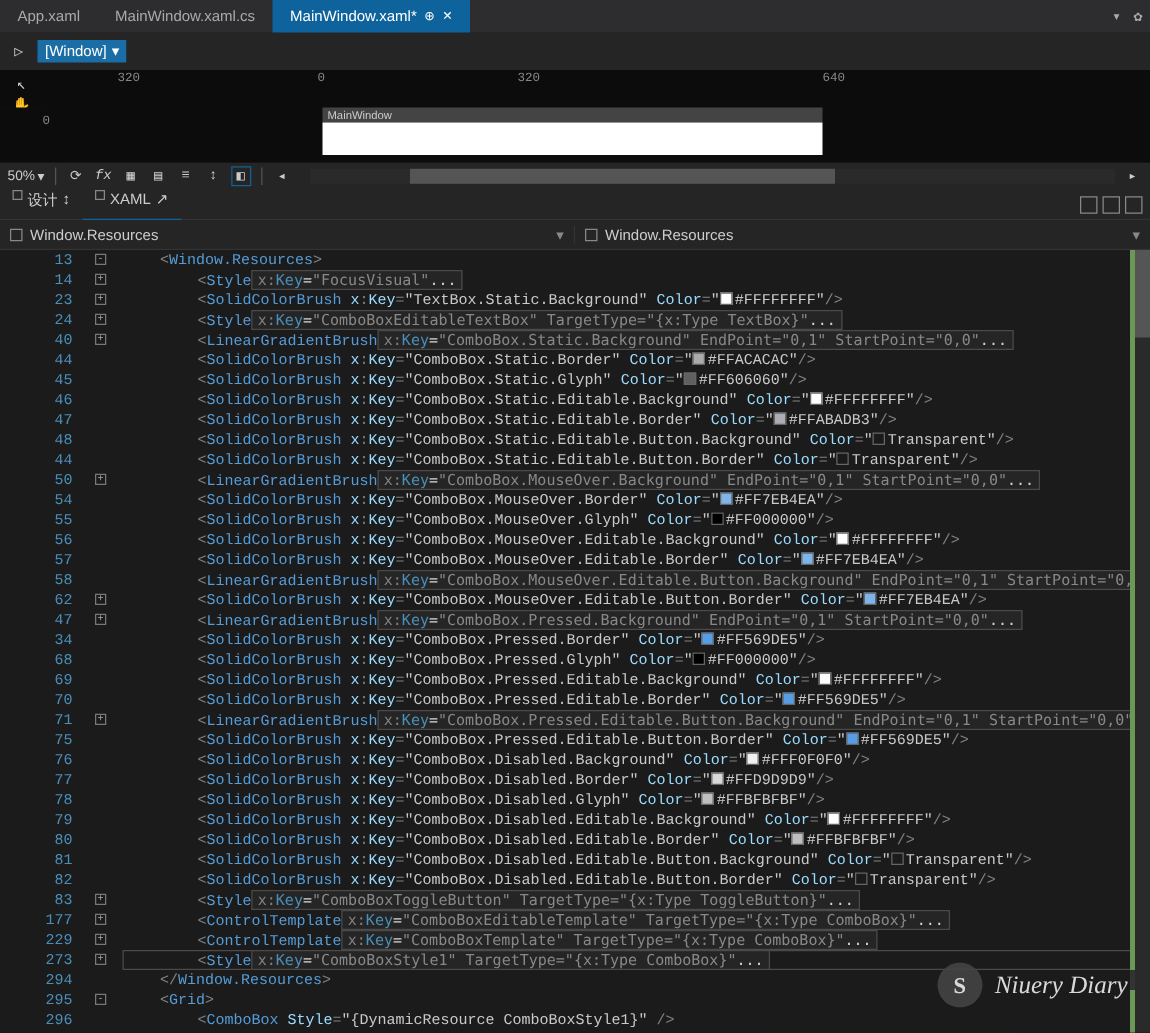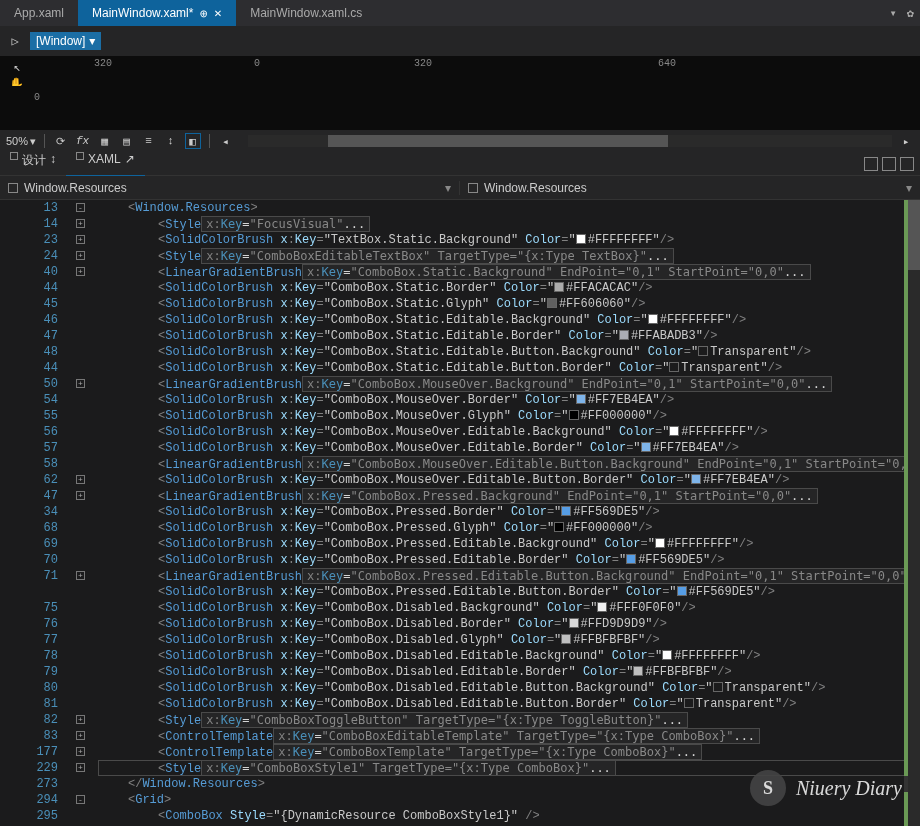--- a/index.html
+++ b/index.html
@@ -82,28 +82,28 @@
 .watermark { position:absolute; right:18px; bottom:20px; display:flex; align-items:center; gap:10px; color:#eee; font-family:'Segoe UI',cursive; font-size:20px; opacity:.9; }
 .wm-circle { width:36px; height:36px; border-radius:50%; background:#444; display:flex; align-items:center; justify-content:center; font-size:18px; font-weight:bold; }
 </style>
 </head>
 <body>
 
 <div class="tab-bar">
   <div class="tab">
       <span>App.xaml</span>
     </div>
+  <div class="tab">
+      <span>MainWindow.xaml.cs</span>
+    </div>
   <div class="tab active">
     <span>MainWindow.xaml*</span>
     <span class="pin">⊕</span>
     <span class="close">✕</span>
   </div>
-  <div class="tab">
-      <span>MainWindow.xaml.cs</span>
-    </div>
   <div class="tab-right-icons">
     <span>▾</span>
     <span>✿</span>
   </div>
 </div>
 
 <div class="selector-bar">
   <div class="selector-icon">▷</div>
   <div class="window-dropdown">
     <span>[Window]</span>
@@ -122,20 +122,24 @@
     <span class="tick" style="left:380px;">320</span>
     <span class="tick" style="left:624px;">640</span>
 
   </div>
 </div>
 
 <div class="canvas-area">
   <div class="vruler">
       <span style="position:absolute;top:6px;">0</span>
     </div>
+  <div class="mainwindow-box">
+    <div class="mw-title">MainWindow</div>
+    <div class="mw-body"></div>
+  </div>
 </div>
 
 <div class="toolbar">
   <div class="zoom"><span>50%</span> ▾</div>
   <div class="sep"></div>
   <div class="tb-icon">⟳</div>
   <div class="tb-icon">
       <i>fx</i>
     </div>
   <div class="tb-icon">▦</div>
@@ -197,21 +201,21 @@
       <div style="height: 16px; padding-right: 12px;">56</div>
       <div style="height: 16px; padding-right: 12px;">57</div>
       <div style="height: 16px; padding-right: 12px;">58</div>
       <div style="height: 16px; padding-right: 12px;">62</div>
       <div style="height: 16px; padding-right: 12px;">47</div>
       <div style="height: 16px; padding-right: 12px;">34</div>
       <div style="height: 16px; padding-right: 12px;">68</div>
       <div style="height: 16px; padding-right: 12px;">69</div>
       <div style="height: 16px; padding-right: 12px;">70</div>
       <div style="height: 16px; padding-right: 12px;">71</div>
-      <div style="height: 16px; padding-right: 12px; margin-top: 16px;">75</div>
+      <div style="height: 16px; padding-right: 12px;">75</div>
       <div style="height: 16px; padding-right: 12px;">76</div>
       <div style="height: 16px; padding-right: 12px;">77</div>
       <div style="height: 16px; padding-right: 12px;">78</div>
       <div style="height: 16px; padding-right: 12px;">79</div>
       <div style="height: 16px; padding-right: 12px;">80</div>
       <div style="height: 16px; padding-right: 12px;">81</div>
       <div style="height: 16px; padding-right: 12px;">82</div>
       <div style="height: 16px; padding-right: 12px;">83</div>
       <div style="height: 16px; padding-right: 12px;">177</div>
       <div style="height: 16px; padding-right: 12px;">229</div>

